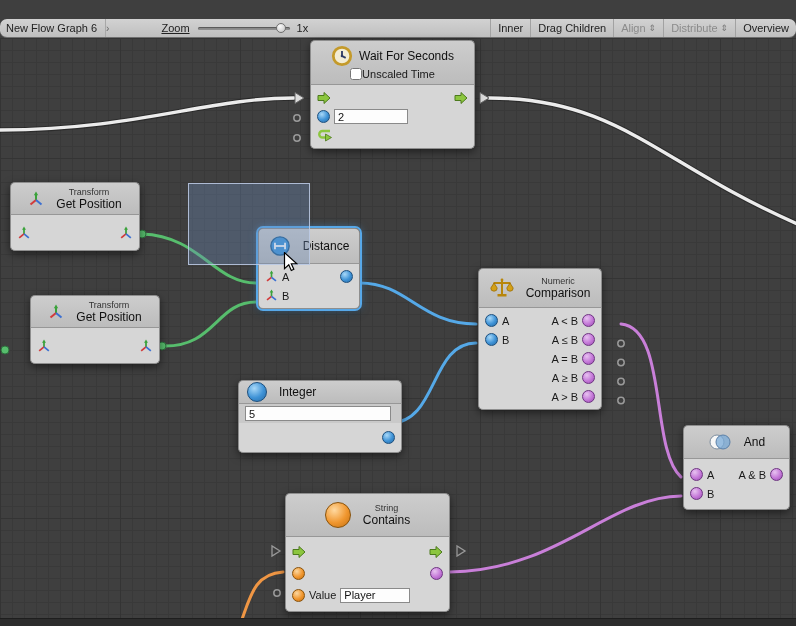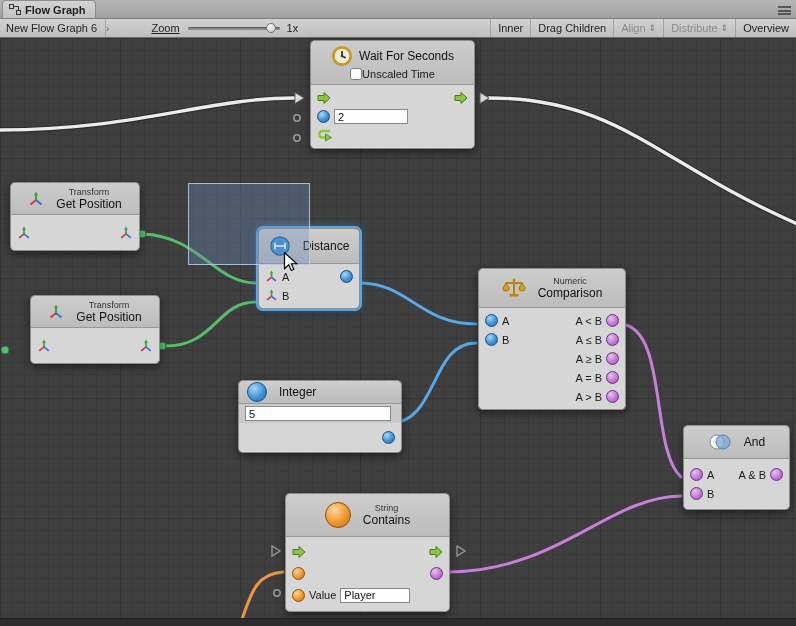--- a/index.html
+++ b/index.html
@@ -17,25 +17,25 @@
     font-size:11px; font-weight:bold; color:#1c1c1c; }
   .titlebar-right { margin-left:auto; margin-bottom:3px; margin-right:5px; width:13px; }
   .menu-icon { width:13px; height:9px; border-top:2px solid #555;
     border-bottom:2px solid #555; position:relative; }
   .menu-icon:before { content:""; position:absolute; left:0; right:0; top:1.5px;
     border-top:2px solid #555; }
 
   
   .toolbar { position:absolute; left:0; top:19px; width:796px; height:19px;
     background:linear-gradient(#d2d2d2,#bfbfbf); border-bottom:1px solid #6f6f6f;
-    display:flex; align-items:center; font-size:11px; color:#222; }
+    display:flex; align-items:center; font-size:11px; color:#222;border-radius:7px; }
   .crumb { padding:0 8px 0 6px; height:100%; display:flex; align-items:center;
     border-right:1px solid #a8a8a8; }
   .crumb-sep { color:#666; padding:0 4px 0 0; font-size:10px; }
-  .zoom-label { margin-left:38px; margin-right:8px;text-decoration:underline; }
+  .zoom-label { margin-left:48px; margin-right:8px;text-decoration:underline; }
   .slider { position:relative; width:92px; height:10px; }
   .slider-track { position:absolute; left:0; right:0; top:4px; height:3px;
     background:#8f8f8f; border-radius:2px; box-shadow:inset 0 1px 1px rgba(0,0,0,.4); }
   .slider-knob { position:absolute; top:0; left:78px; width:10px; height:10px;
     border-radius:50%; background:radial-gradient(circle at 35% 30%, #fafafa,#d2d2d2 70%,#aaa);
     border:1px solid #6f6f6f; }
   .zoom-value { margin-left:7px; }
   .tb-buttons { margin-left:auto; display:flex; height:100%; }
   .tb-btn { display:flex; align-items:center; gap:3px; padding:0 7px;
     border-left:1px solid #a2a2a2; height:100%; }
@@ -114,35 +114,20 @@
   
   .marquee { position:absolute; z-index:4; background:rgba(110,140,185,.35);
     border:1px solid rgba(190,205,230,.85); }
   .cursor { position:absolute; z-index:7; }
 </style>
 </head>
 <body>
 
 <div id="app">
 
-  <div class="titlebar">
-    <div class="tab">
-      <span class="icon">
-        <svg width="12" height="11" viewBox="0 0 12 11">
-          <rect x="0.5" y="0.5" width="4" height="4" fill="none" stroke="#333"></rect>
-          <rect x="7.5" y="6.5" width="4" height="4" fill="none" stroke="#333"></rect>
-          <path d="M4.5,2.5 H9.5 V6.5" fill="none" stroke="#333"></path>
-        </svg>
-      </span>
-      <span>Flow Graph</span>
-    </div>
-    <div class="titlebar-right">
-      <div class="menu-icon"></div>
-    </div>
-  </div>
 
   <div class="toolbar">
     <span class="crumb">
       <span>New Flow Graph 6</span>
     </span>
     <span class="crumb-sep">›</span>
     <span class="zoom-label">Zoom</span>
     <span class="slider">
       <span class="slider-track"></span>
       <span class="slider-knob"></span>
@@ -380,21 +365,21 @@
       <input class="field" style="width: 146px;" value="5">
     </div>
     <div class="node-body" style="height:30px;display:flex;align-items:center">
       <div class="port-row" style="width:100%">
         <span class="spacer"></span>
         <span class="port port-blue"></span>
       </div>
     </div>
   </div>
 
-  <div class="node" style="left:478px;top:268px;width:148px">
+  <div class="node" style="left:478px;top:268px;width:124px">
     <div class="node-header" style="height:40px">
       <span class="icon">
         <svg width="24" height="22" viewBox="0 0 24 22">
           <line x1="12" y1="3" x2="12" y2="17" stroke="#b8860b" stroke-width="2"></line>
           <rect x="7.5" y="17" width="9" height="2.5" fill="#b8860b"></rect>
           <line x1="3.5" y1="6" x2="20.5" y2="6" stroke="#b8860b" stroke-width="2"></line>
           <path d="M0.8,11 A3.2,3.2 0 0 0 7.2,11 L4,6 Z" fill="#d4a017" stroke="#9a6d08" stroke-width="0.8"></path>
           <path d="M16.8,11 A3.2,3.2 0 0 0 23.2,11 L20,6 Z" fill="#d4a017" stroke="#9a6d08" stroke-width="0.8"></path>
           <circle cx="12" cy="3" r="1.4" fill="#b8860b"></circle>
         </svg>
@@ -421,28 +406,28 @@
           <span class="port-label">B</span>
         </span>
         <span class="right-group">
           <span class="port-label">A ≤ B</span>
           <span class="port port-purple"></span>
         </span>
       </div>
       <div class="port-row">
         <span class="spacer"></span>
         <span class="right-group">
+          <span class="port-label">A = B</span>
+          <span class="port port-purple"></span>
+        </span>
+      </div>
+      <div class="port-row">
+        <span class="spacer"></span>
+        <span class="right-group">
           <span class="port-label">A ≥ B</span>
-          <span class="port port-purple"></span>
-        </span>
-      </div>
-      <div class="port-row">
-        <span class="spacer"></span>
-        <span class="right-group">
-          <span class="port-label">A = B</span>
           <span class="port port-purple"></span>
         </span>
       </div>
       <div class="port-row">
         <span class="spacer"></span>
         <span class="right-group">
           <span class="port-label">A &gt; B</span>
           <span class="port port-purple"></span>
         </span>
       </div>

